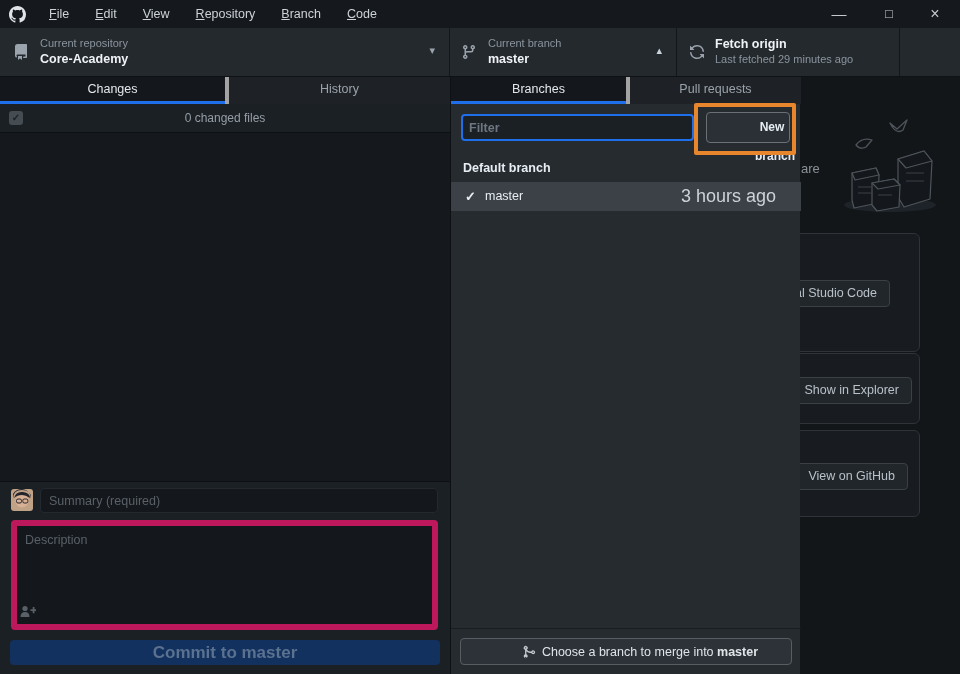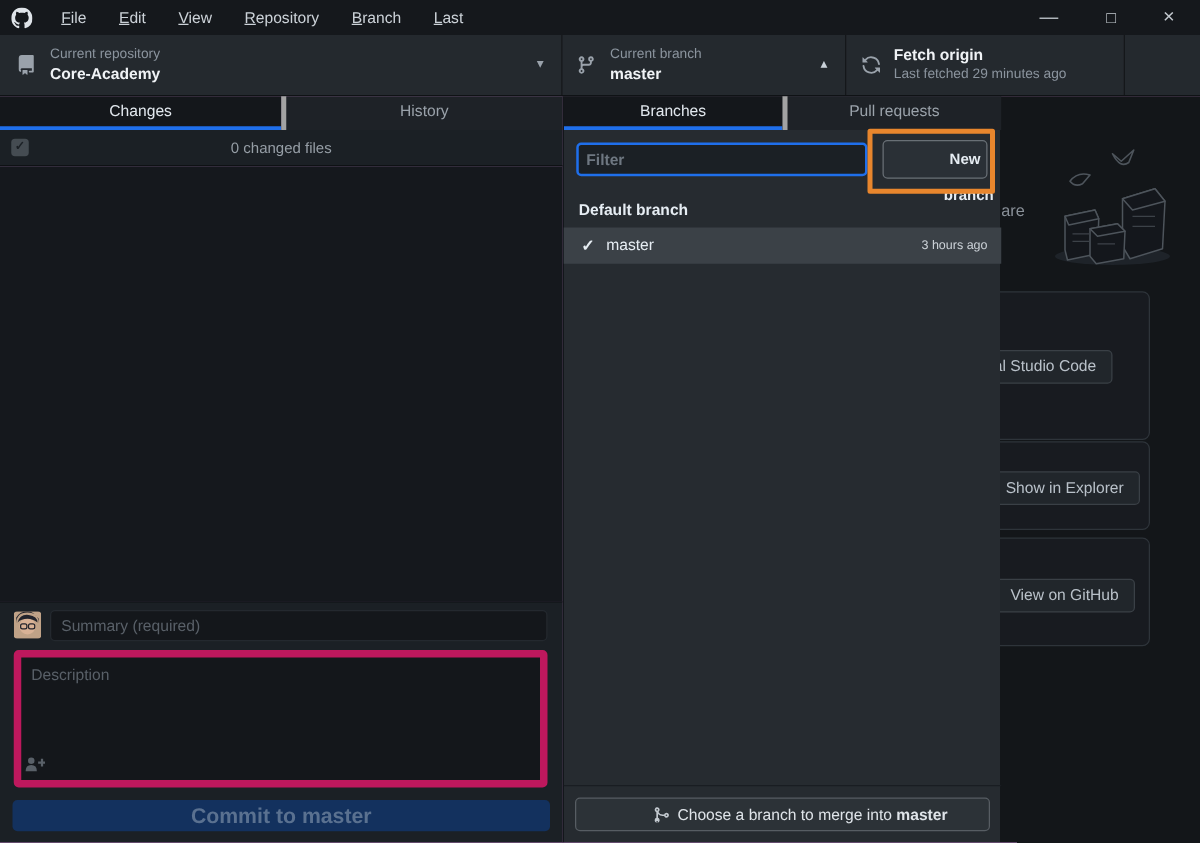--- a/index.html
+++ b/index.html
@@ -1,19 +1,19 @@
 <!DOCTYPE html>
 <html><head>
 <meta charset="utf-8">
 <style>
   * { margin:0; padding:0; box-sizing:border-box; }
   html,body { background:#0d1013; }
   #app {
     position:relative; width:960px; height:674px; overflow:hidden;
-    background:#f0abfc; font-family:"Liberation Sans", sans-serif;
+    background:#0369a1; font-family:"Liberation Sans", sans-serif;
     font-size:12px; color:#c9d1d9; -webkit-font-smoothing:antialiased;
   }
   
   .titlebar { position:absolute; left:0; top:0; width:960px; height:28px; background:#15181c; }
   .gh-logo { position:absolute; left:9px; top:6px; width:17px; height:17px; }
   .menubar { position:absolute; left:36px; top:0; height:28px; display:flex; }
   .menu-item { display:inline-block; padding:0 13px; line-height:28px; color:#ccd2d8; font-size:12.5px; cursor:default; }
   .menu-item::first-letter { text-decoration:underline; }
   .winctl { position:absolute; top:0; width:34px; height:28px; text-align:center; line-height:27px; color:#c3c9cf; font-size:14px; }
   .winctl.min { left:822px; font-size:15px; }
@@ -52,21 +52,21 @@
   .pop-tabs { position:absolute; left:0; top:0; width:350px; height:27px; }
   .filter-row { position:absolute; left:0; top:27px; width:350px; height:46px; }
   .filter-input { position:absolute; left:10px; top:10px; width:233px; height:27px; background:#1b2025; border:2px solid #1f6feb; border-radius:4px; color:#d0d6dc; padding:0 6px; font-size:12.5px; font-family:"Liberation Sans", sans-serif; outline:none;font-weight:bold; }
   .filter-input::placeholder { color:#6e7781; }
   .new-branch-btn { position:absolute; left:255px; top:35px; width:84px; height:31px; background:#2a3036; border:1px solid #697076; border-radius:4px; color:#e6edf3; font-weight:700; font-size:12px; line-height:29px; text-align:center; font-family:"Liberation Sans", sans-serif; }
   .highlight-box { position:absolute; left:243px; top:26px; width:102px; height:52px; border:4px solid #e8862d; border-radius:2px; z-index:40; pointer-events:none; }
   .section-header { position:absolute; left:12px; top:78px; height:27px; line-height:27px; font-weight:700; color:#e6edf3; font-size:12.5px; }
   .branch-row { position:absolute; left:0; top:105px; width:350px; height:29px; background:#3b4147; }
   .branch-check { position:absolute; left:14px; top:0; line-height:29px; color:#e6edf3; font-size:13px; font-weight:700; }
   .branch-name { position:absolute; left:34px; top:0; line-height:29px; color:#e6edf3; font-size:12.5px; }
-  .branch-time { position:absolute; right:11px; top:0; line-height:29px; color:#ccd2d8; font-size:10px; }
+  .branch-time { position:absolute; right:25px; top:0; line-height:29px; color:#ccd2d8; font-size:18px; }
   .pop-footer { position:absolute; left:0; top:551px; width:350px; height:46px; border-top:1px solid #191d22; }
   .merge-btn { position:absolute; left:9px; top:9px; width:332px; height:27px; background:#2c3237; border:1px solid #575d63; border-radius:4px; display:flex; align-items:center; justify-content:center; gap:6px; color:#dfe4e9; font-size:12.5px; font-family:"Liberation Sans", sans-serif;padding-left:28px; }
   
   .right-strip { position:absolute; left:800px; top:77px; width:160px; height:597px; background:#131619; overflow:hidden; }
   .frag-text { position:absolute; left:1px; top:84px; color:#8a9199; font-size:13px; }
   .illustration { position:absolute; left:28px; top:38px; width:122px; height:100px; }
   .bg-card { position:absolute; left:-30px; width:150px; border:1px solid #2e343a; border-radius:6px; background:#181b20; }
   .bg-card.c1 { top:156px; height:119px; }
   .bg-card.c2 { top:276px; height:71px; }
   .bg-card.c3 { top:353px; height:87px; }
@@ -83,21 +83,21 @@
   <div class="titlebar">
     <svg class="gh-logo" viewBox="0 0 16 16">
       <path fill="#dfe4e9" d="M8 0C3.58 0 0 3.58 0 8c0 3.54 2.29 6.53 5.47 7.59.4.07.55-.17.55-.38 0-.19-.01-.82-.01-1.49-2.01.37-2.53-.49-2.69-.94-.09-.23-.48-.94-.82-1.13-.28-.15-.68-.52-.01-.53.63-.01 1.08.58 1.23.82.72 1.21 1.87.87 2.33.66.07-.52.28-.87.51-1.07-1.78-.2-3.64-.89-3.64-3.95 0-.87.31-1.59.82-2.15-.08-.2-.36-1.02.08-2.12 0 0 .67-.21 2.2.82.64-.18 1.32-.27 2-.27.68 0 1.36.09 2 .27 1.53-1.04 2.2-.82 2.2-.82.44 1.1.16 1.92.08 2.12.51.56.82 1.27.82 2.15 0 3.07-1.87 3.75-3.65 3.95.29.25.54.73.54 1.48 0 1.07-.01 1.93-.01 2.2 0 .21.15.46.55.38A8.01 8.01 0 0 0 16 8c0-4.42-3.58-8-8-8z"></path>
     </svg>
     <div class="menubar">
       <span class="menu-item">File</span>
       <span class="menu-item">Edit</span>
       <span class="menu-item">View</span>
       <span class="menu-item">Repository</span>
       <span class="menu-item">Branch</span>
-      <span class="menu-item">Last</span>
+      <span class="menu-item">Code</span>
     </div>
     <span class="winctl min">—</span>
     <span class="winctl max">□</span>
     <span class="winctl close">×</span>
   </div>
 
   <div class="toolbar">
     <div class="tb-sec bordered" style="left:0;width:450px;">
       <svg class="tb-icon" viewBox="0 0 16 16">
         <path fill="#9aa2ab" d="M2 2.5A2.5 2.5 0 0 1 4.5 0h8.75a.75.75 0 0 1 .75.75v12.5a.75.75 0 0 1-.75.75h-2.5a.75.75 0 1 1 0-1.5h1.75v-2h-8a1 1 0 0 0-.714 1.7.75.75 0 0 1-1.072 1.05A2.495 2.495 0 0 1 2 11.5v-9zm10.5-1V9h-8c-.356 0-.694.074-1 .208V2.5a1 1 0 0 1 1-1h8zM5 12.25v3.25a.25.25 0 0 0 .4.2l1.45-1.087a.25.25 0 0 1 .3 0L8.6 15.7a.25.25 0 0 0 .4-.2v-3.25a.25.25 0 0 0-.25-.25h-3.5a.25.25 0 0 0-.25.25z"></path>

